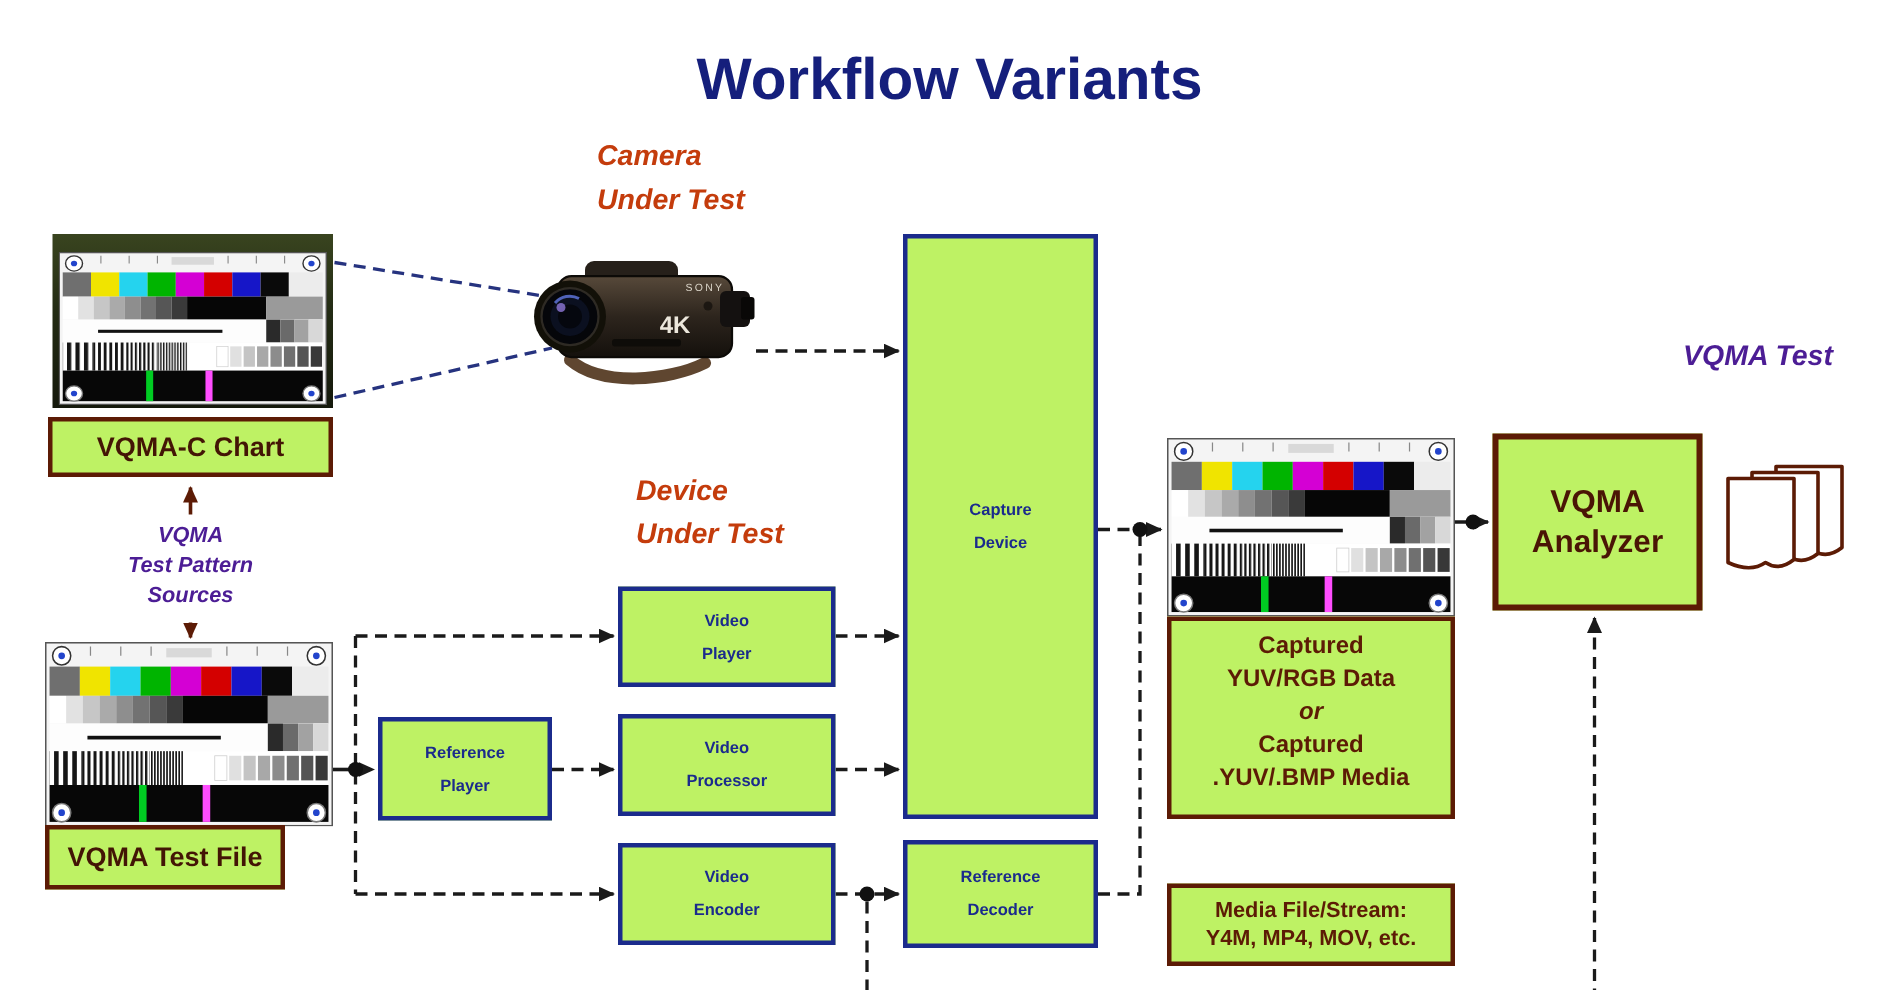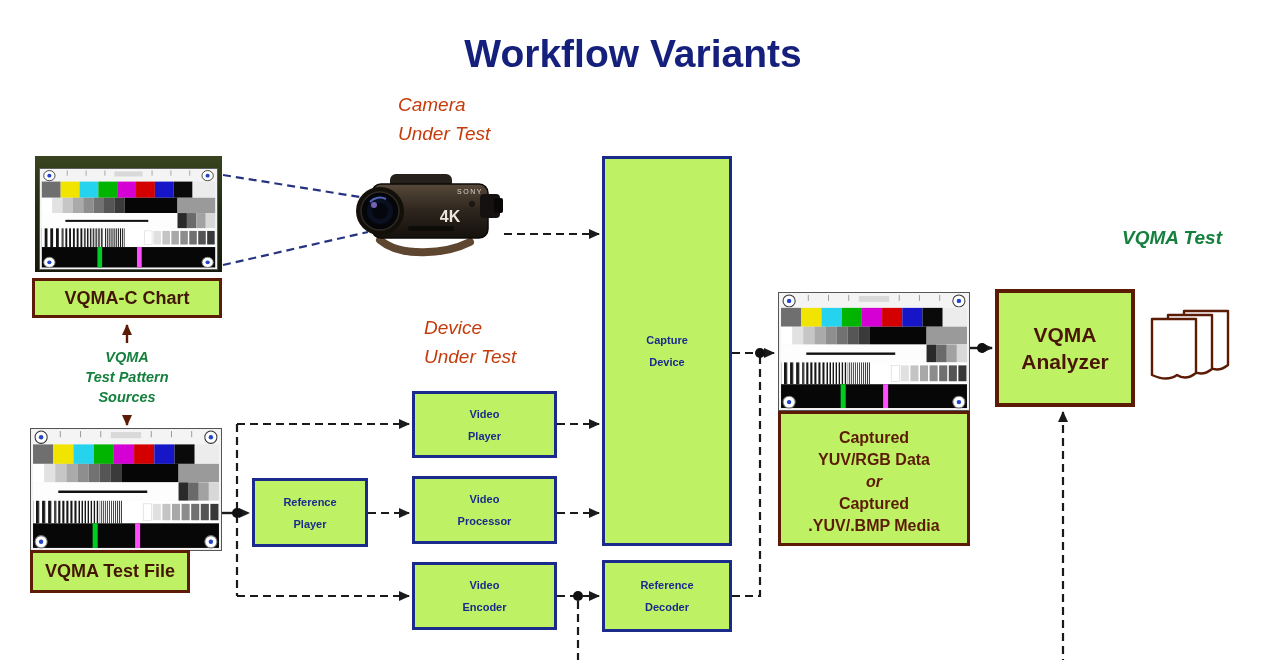--- a/index.html
+++ b/index.html
@@ -7,27 +7,27 @@
   .canvas{position:relative;width:1266px;height:660px;background:#fff;
           font-family:"Liberation Sans",sans-serif;overflow:hidden;margin-top:26px;}
   .overlay{position:absolute;left:0;top:0;z-index:1;pointer-events:none;}
   .title{position:absolute;left:0;top:6px;width:100%;text-align:center;margin:0;
          font-size:39px;font-weight:bold;color:#151f7c;z-index:2;}
   .box{position:absolute;z-index:2;background:#bef264;display:flex;flex-direction:column;
        align-items:center;justify-content:center;text-align:center;font-weight:bold;box-sizing:border-box;}
   .nbox{border:3px solid var(--navy);color:var(--navy);font-size:11px;line-height:22px;}
   .mbox{border:3px solid var(--maroon);color:#431505;}
   .caption{font-size:18px;}
-  .capdata{justify-content:center;padding-top:6px;font-size:16px;line-height:22px;color:#5c1b05;}
+  .capdata{justify-content:flex-start;padding-top:6px;font-size:16px;line-height:22px;color:#5c1b05;}
   .capdata .or{font-style:italic;}
   .mediabox{font-size:14.5px;line-height:19px;color:#5c1b05;}
   .analyzer{font-size:21px;line-height:27px;border-width:4px;color:#4a1505;}
-  .note{position:absolute;z-index:2;font-weight:normal;font-style:italic;color:var(--accent);
+  .note{position:absolute;z-index:2;font-weight:bold;font-style:italic;color:var(--accent);
         font-size:19px;line-height:29px;}
-  .maroon-note{position:absolute;z-index:2;font-weight:bold;font-style:italic;color:#15803d;text-align:center;}
+  .maroon-note{position:absolute;z-index:2;font-weight:bold;font-style:italic;color:#4c1d95;text-align:center;}
   .sources{font-size:14.5px;line-height:20px;}
   .reports{font-size:19px;line-height:29px;}
   .chart-wrap{position:absolute;z-index:2;}
   .chart-svg{position:absolute;left:0;top:0;width:100%;height:100%;}
   .photo{background:linear-gradient(180deg,#39441f 0%,#232b14 45%,#15190c 100%);}
   .photo .chart-svg{top:12px;left:4px;width:179px;height:102px;}
   .icon-svg{position:absolute;z-index:2;}
 </style>
 </head>
 <body>
@@ -255,20 +255,24 @@
     </svg>
   </div>
   <div class="box mbox capdata" style="left:778px;top:385px;width:192px;height:135px">
     <span>Captured</span>
     <span>YUV/RGB Data</span>
     <span class="or">or</span>
     <span>Captured</span>
     <span>.YUV/.BMP Media</span>
   </div>
 
+  <div class="box mbox mediabox" style="left:778px;top:563px;width:192px;height:55px">
+    <span>Media File/Stream:</span>
+    <span>Y4M, MP4, MOV, etc.</span>
+  </div>
 
   <div class="box mbox analyzer" style="left:995px;top:263px;width:140px;height:118px">
     <span>VQMA</span>
     <span>Analyzer</span>
   </div>
 
   <div class="maroon-note reports" style="left:1100px;top:197px;width:144px">
     <div>VQMA Test</div>
   </div>
   <svg class="icon-svg" style="left:1148px;top:283px" width="92" height="84" viewBox="0 0 92 84">

